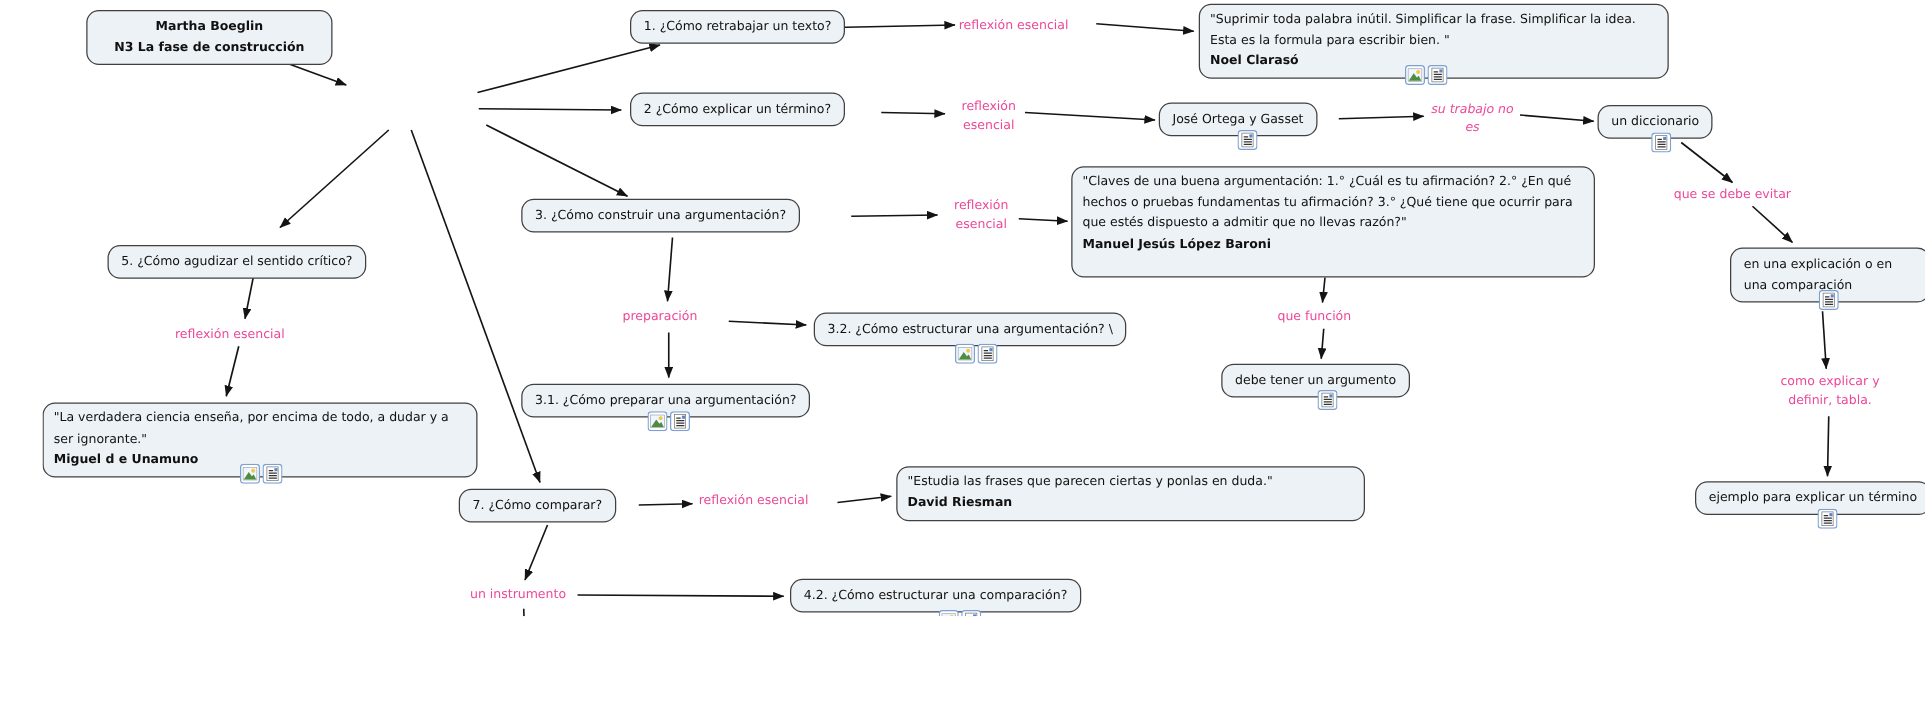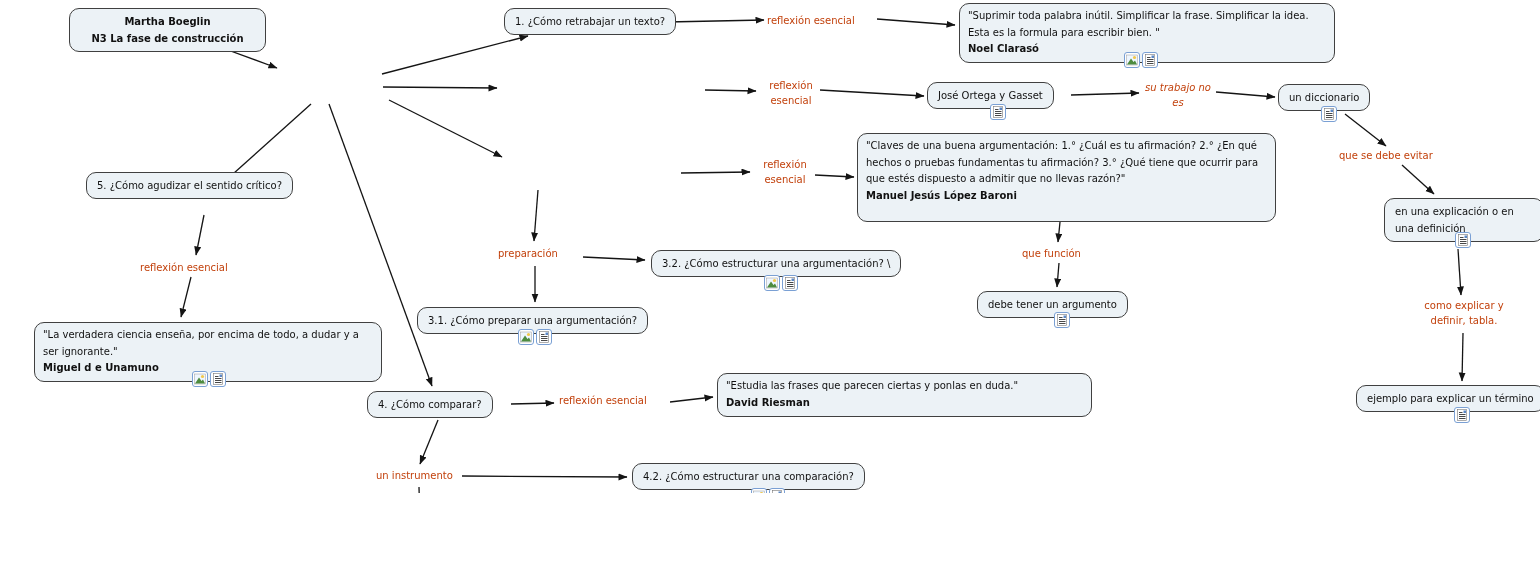--- a/index.html
+++ b/index.html
@@ -35,21 +35,21 @@
     border:1px solid #404040;
     border-radius:10px;
     padding:4px 8px;
     text-align:left;
     line-height:16.5px;
     box-sizing:border-box;
   }
   .qauthor{font-weight:bold;}
   .link{
     position:absolute;
-    color:#c2410c;
+    color:#ec4899;
     text-align:center;
     line-height:15px;
     white-space:nowrap;
   }
   .link.wrap{white-space:normal;}
   .icons{
     position:absolute;
     display:flex;gap:2px;
     z-index:3;
   }
@@ -102,46 +102,52 @@
   </svg>
 
   <div class="node bold wrap" style="left:35px;top:8px;width:197px;">
     <span>Martha Boeglin</span>
     <span>N3 La fase de construcción</span>
   </div>
 
   <div class="node" style="left:470px;top:8px;">
       <span>1. ¿Cómo retrabajar un texto?</span>
     </div>
+  <div class="node" style="left:470px;top:74px;">
+      <span>2 ¿Cómo explicar un término?</span>
+    </div>
   <div class="node" style="left:893px;top:82px;">
       <span>José Ortega y Gasset</span>
     </div>
   <div class="node" style="left:1244px;top:84px;">
       <span>un diccionario</span>
     </div>
-  <div class="node" style="left:52px;top:172px;align-items:flex-end;">
+  <div class="node" style="left:383px;top:159px;">
+      <span>3. ¿Cómo construir una argumentación?</span>
+    </div>
+  <div class="node" style="left:52px;top:196px;align-items:flex-end;">
       <span>5. ¿Cómo agudizar el sentido crítico?</span>
     </div>
   <div class="node" style="left:617px;top:250px;justify-content:flex-end;">
       <span>3.2. ¿Cómo estructurar una argumentación? \</span>
     </div>
   <div class="node" style="left:383px;top:307px;">
       <span>3.1. ¿Cómo preparar una argumentación?</span>
     </div>
   <div class="node" style="left:943px;top:291px;">
       <span>debe tener un argumento</span>
     </div>
   <div class="node wrap" style="left:1350px;top:198px;width:160px;text-align:left;">
-      <span>en una explicación o en una definición</span>
+      <span>en una explicación o en una comparación</span>
     </div>
   <div class="node" style="left:1322px;top:385px;">
       <span>ejemplo para explicar un término</span>
     </div>
   <div class="node" style="left:333px;top:391px;">
-      <span>4. ¿Cómo comparar?</span>
+      <span>7. ¿Cómo comparar?</span>
     </div>
   <div class="node" style="left:598px;top:463px;align-items:center;">
       <span>4.2. ¿Cómo estructurar una comparación?</span>
     </div>
   <div class="node" style="left:283px;top:530px;padding-left:24px;">
       <span>4.1. ¿Cómo preparar una comparación?</span>
     </div>
 
   <div class="quote" style="left:925px;top:3px;width:376px;min-height:57px;">
     <div>"Suprimir toda palabra inútil. Simplificar la frase. Simplificar la idea. Esta es la formula para escribir bien. "</div>

